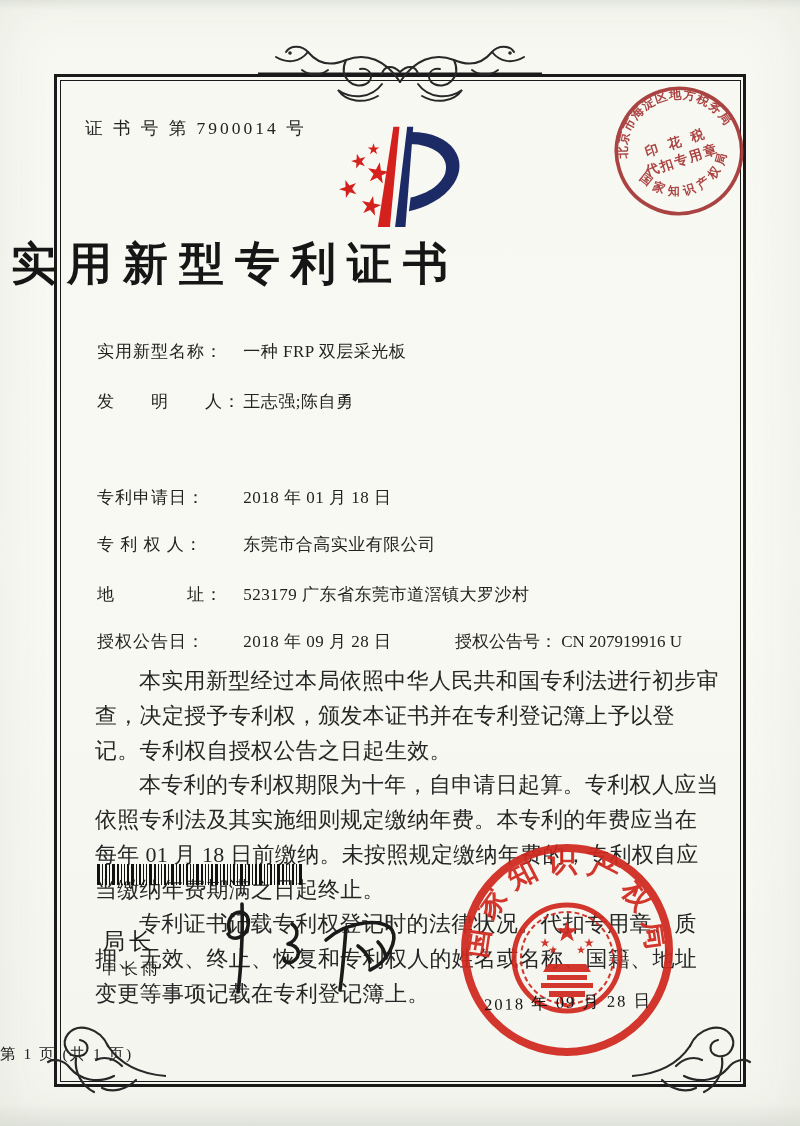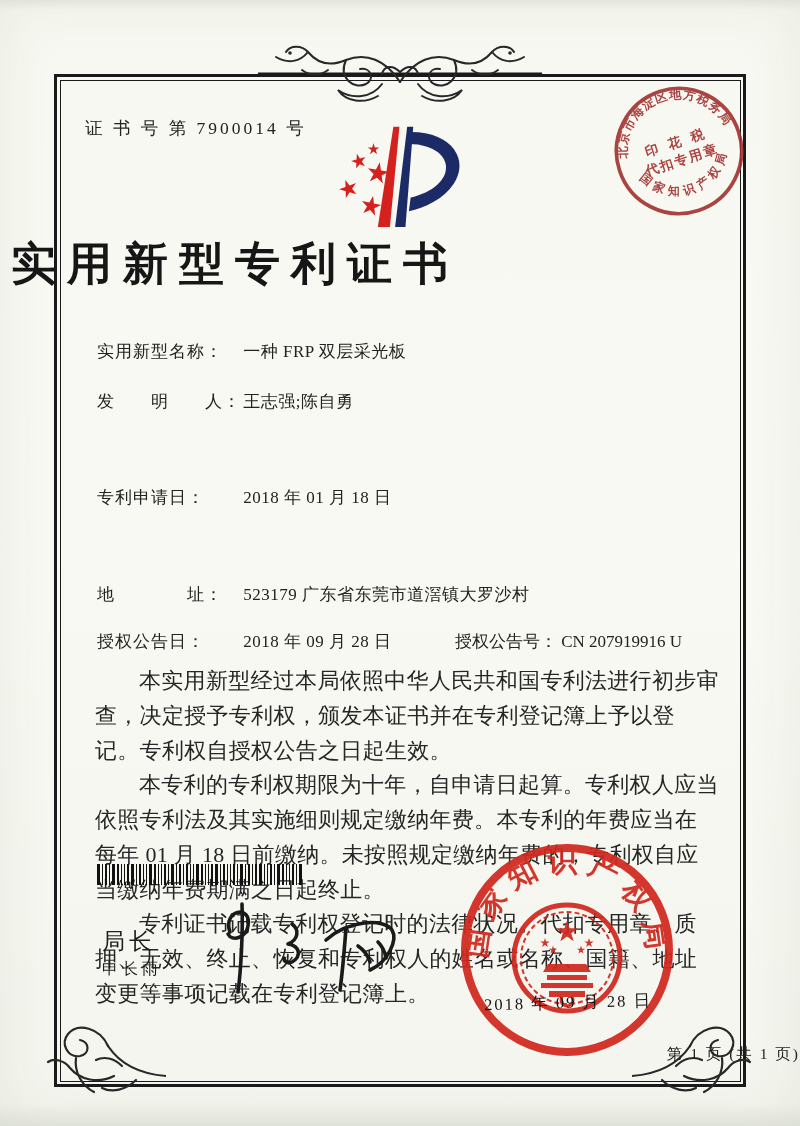--- a/index.html
+++ b/index.html
@@ -28,21 +28,21 @@
   .field-value { letter-spacing:.5px; }
   .grant-no { position:absolute; left:358px; top:0; }
   .body-text { position:absolute; left:95px; top:664px; width:624px; font-size:22px; line-height:1.58; color:#262626; }
   .body-text p { text-indent:2em; margin:0; letter-spacing:.3px; }
   .barcode { position:absolute; left:97px; top:864px; }
   .sig-title { position:absolute; left:102px; top:926px; font-size:23px; letter-spacing:4px; }
   .sig-name  { position:absolute; left:102px; top:959px; font-size:16px; letter-spacing:4px; }
   .signature { position:absolute; left:208px; top:898px; }
   .seal { position:absolute; left:457px; top:840px; opacity:.93; }
   .seal-date { position:absolute; left:484px; top:992px; font-size:16.5px; letter-spacing:2px; color:#141414; transform:rotate(-1.5deg); }
-  .footer { position:absolute; left:0; top:1044px; width:100%; text-align:right; font-size:15.5px; letter-spacing:2px; color:#222; }
+  .footer { position:absolute; left:0; top:1044px; width:100%; text-align:left; font-size:15.5px; letter-spacing:2px; color:#222; }
   .ornament-top { position:absolute; left:258px; top:42px; }
   .flourish-br { position:absolute; left:632px; top:1010px; }
   .flourish-bl { position:absolute; left:44px; top:1010px; transform:scaleX(-1); }
   svg { display:block; }
 </style>
 </head>
 <body>
 
 <div class="page">
 
@@ -129,20 +129,24 @@
     <span class="field-label">实用新型名称：</span>
     <span class="field-value">一种 FRP 双层采光板</span>
   </div>
   <div class="field-row" style="top:390px">
     <span class="field-label">发　　明　　人：</span>
     <span class="field-value">王志强;陈自勇</span>
   </div>
   <div class="field-row" style="top:486px">
     <span class="field-label">专利申请日：</span>
     <span class="field-value">2018 年 01 月 18 日</span>
+  </div>
+  <div class="field-row" style="top:533px">
+    <span class="field-label">专 利 权 人：</span>
+    <span class="field-value">东莞市合高实业有限公司</span>
   </div>
   <div class="field-row" style="top:583px">
     <span class="field-label">地　　　　址：</span>
     <span class="field-value">523179 广东省东莞市道滘镇大罗沙村</span>
   </div>
   <div class="field-row" style="top:630px">
     <span class="field-label">授权公告日：</span>
     <span class="field-value">2018 年 09 月 28 日</span>
     <span class="grant-no">
       <span>授权公告号：</span>

